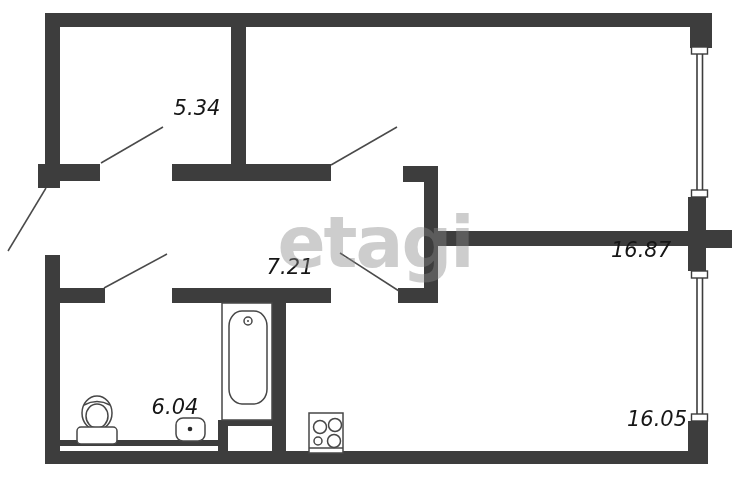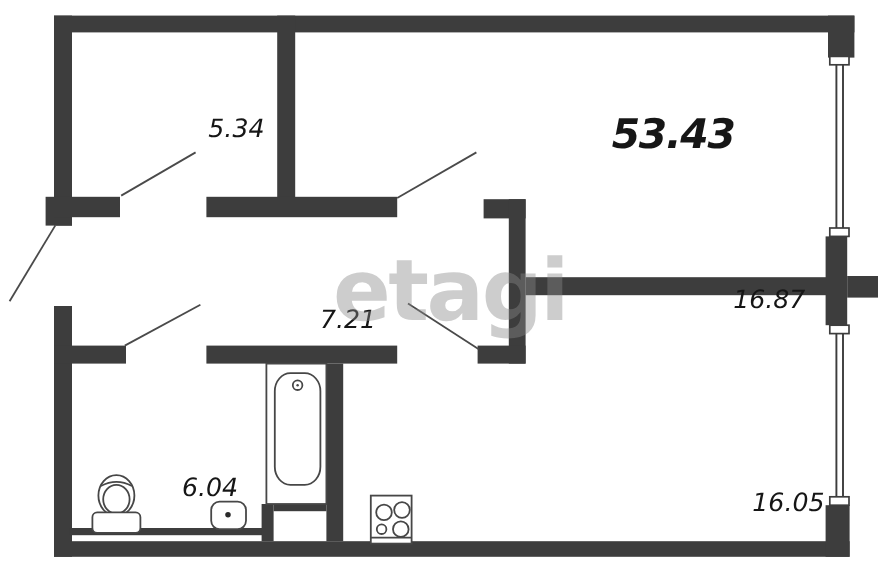--- a/index.html
+++ b/index.html
@@ -94,21 +94,20 @@
     <g fill="none" stroke="#474747" stroke-width="1.5">
       <rect x="309" y="413" width="34" height="40" fill="#ffffff"></rect>
       <line x1="309" y1="448" x2="343" y2="448"></line>
       <circle cx="320" cy="427" r="6.5"></circle>
       <circle cx="335" cy="425" r="6.5"></circle>
       <circle cx="318" cy="441" r="4"></circle>
       <circle cx="334" cy="441" r="6.5"></circle>
     </g>
   </svg>
 
-  <div class="label total" style="left:561px;top:112px;z-index:25;">53.43</div>
   <div class="label" style="left:197px;top:108px;z-index:25;">5.34</div>
   <div class="label" style="left:641px;top:206px;z-index:25;margin-top:44px;">16.87</div>
   <div class="label" style="left:290px;top:267px;z-index:25;">7.21</div>
   <div class="label" style="left:175px;top:407px;z-index:25;">6.04</div>
   <div class="label" style="left:657px;top:419px;z-index:25;">16.05</div>
 
   <div class="watermark" style="left:375px;top:242px;">etagi</div>
 
 </div>
 

